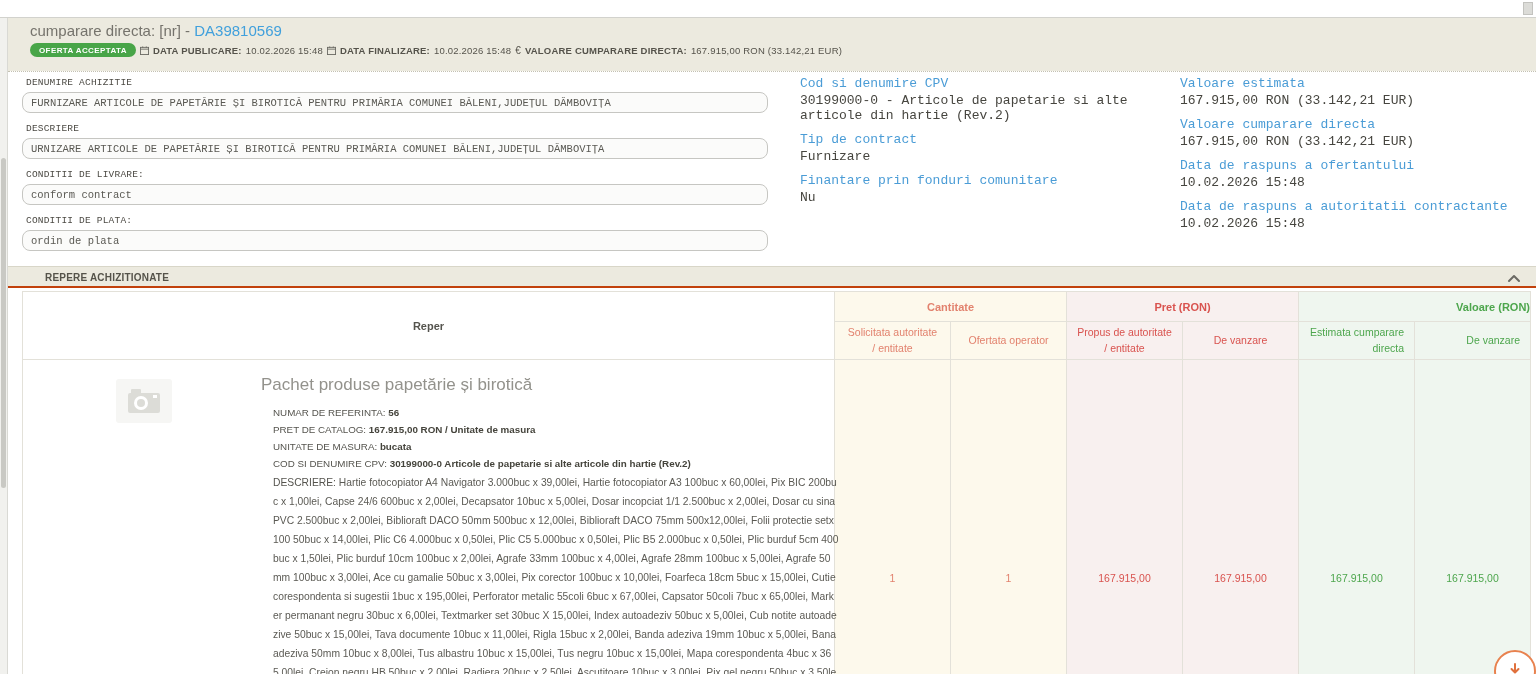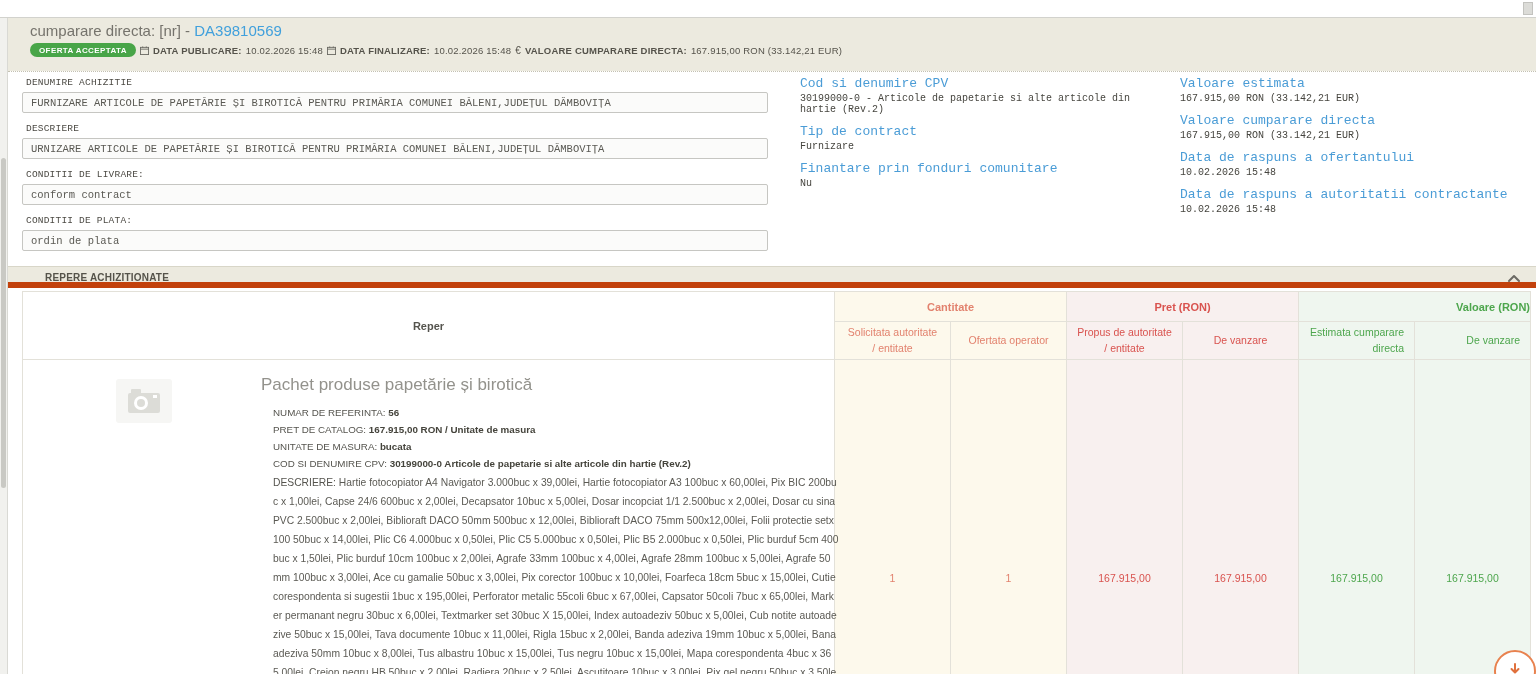--- a/index.html
+++ b/index.html
@@ -25,33 +25,33 @@
   .meta-item { font-size:9.5px; color:#55534b; letter-spacing:.2px; display:inline-flex; align-items:center; gap:4px; white-space:nowrap; }
   .meta-item .lbl { font-weight:700; font-weight:600; }
   .cal-icon { width:9px; height:9px; display:inline-block; }
   .euro-glyph { font-size:10px; color:#55534b; }
 
   
   .content { position:relative; width:100%; height:178px; background:#fff; border-top:1px dotted #c4c1b2;font-family:Liberation Mono, monospace; }
   .form-col { position:absolute; left:14px; top:5px; width:748px; }
   .field { margin-bottom:10px; }
   .field label { display:block; font-size:9.5px; color:#4c4a44; margin:0 0 4px 4px; letter-spacing:.2px; }
-  .field input { width:746px; height:21px; border:1px solid #c6c6c2; border-radius:2px; background:#fbfbfa;
+  .field input { width:746px; height:21px; border:1px solid #c6c6c2; border-radius:8px; background:#fbfbfa;
     font-size:10.5px; color:#5a5953; padding:0 8px; font-family:inherit; }
 
   .info-col { position:absolute; top:4px; }
   .info-col.middle { left:792px; width:370px; }
   .info-col.right  { left:1172px; width:356px; }
   .info-item { margin-bottom:9px; }
   .info-item .ilabel { font-size:13px; color:#4a9cd6; margin-bottom:2px; }
-  .info-item .ivalue { font-size:10px; color:#46453f; }
+  .info-item .ivalue { font-size:13px; color:#46453f; }
 
   
   .section-bar { position:relative; width:100%; height:22px; background:#eceadf; border-top:1px solid #d8d6c8;
-    border-bottom:6px solid #c2410c; margin-top:17px; }
+    border-bottom:2px solid #c2410c; margin-top:17px; }
   .section-bar .stitle { position:absolute; left:37px; top:5px; font-size:10px; font-weight:700; color:#55534a; letter-spacing:.2px; }
   .section-bar .collapse { position:absolute; right:14px; top:4px; width:16px; height:14px; cursor:pointer; }
 
   
   .table-wrap { margin:3px 0 0 14px; }
   table.repere { border-collapse:collapse; table-layout:fixed; width:1508px; background:#fff; border:1px solid #d8d8d2; }
   table.repere col.c-reper { width:812px; }
   table.repere col.c-data { width:116px; }
   table.repere th, table.repere td { border:1px solid #e3e1d9; }
   th.reper-h { background:#fff; font-size:11px; font-weight:400; color:#55544e; }

